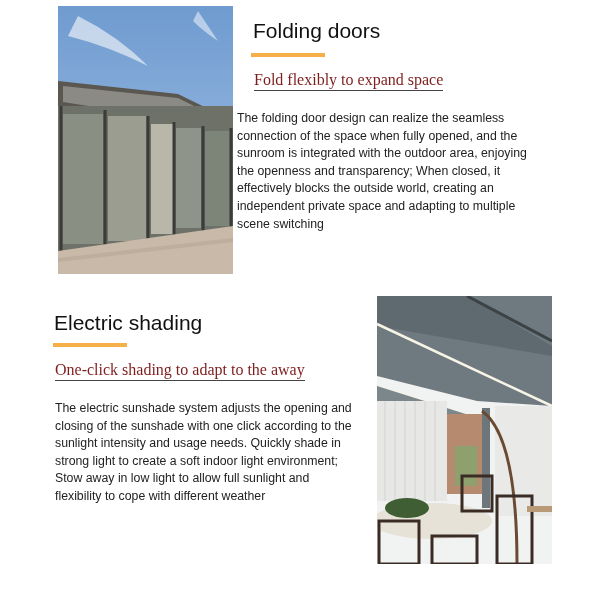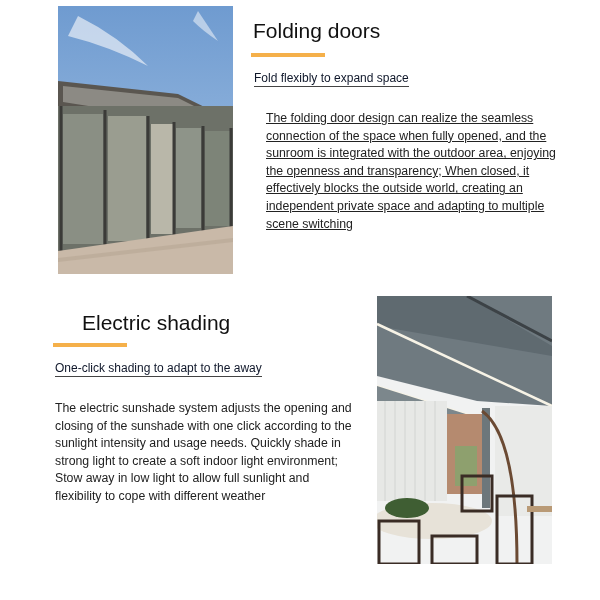--- a/index.html
+++ b/index.html
@@ -2,21 +2,21 @@
 <html><head>
 <meta charset="utf-8">
 <style>
   html, body { margin:0; padding:0; background:#ffffff; }
   body { width:600px; height:600px; position:relative; overflow:hidden; font-family:"Liberation Sans", sans-serif; color:#111; }
   .photo { position:absolute; overflow:hidden; }
   #photo-doors { left:58px; top:6px; width:175px; height:268px; }
   #photo-shade { left:377px; top:296px; width:175px; height:268px; }
   .title { position:absolute; font-weight:normal; font-size:21px; color:#111; white-space:nowrap; }
   .bar { position:absolute; height:4px; background:#f5b04a; }
-  .subtitle { position:absolute; font-size:12px; color:#0f172a; white-space:nowrap; border-bottom:1.5px solid #444; padding-bottom:1px; }
+  .subtitle { position:absolute; font-size:16px; color:#7f1d1d; white-space:nowrap; border-bottom:1.5px solid #444; padding-bottom:1px;font-family:Liberation Serif, serif; }
   .body-text { position:absolute; font-size:12.3px; line-height:17.6px; color:#222; }
 </style>
 </head>
 <body>
 
 <div class="photo" id="photo-doors">
   <svg width="175" height="268" viewBox="0 0 175 268">
     <defs>
       <linearGradient id="sky" x1="0" y1="0" x2="0" y2="1">
         <stop offset="0" stop-color="#6f9bd0"></stop>
@@ -46,23 +46,23 @@
     </g>
 
     <polygon points="0,245 175,220 175,268 0,268" fill="#c9b9a8"></polygon>
     <polygon points="0,252 175,232 175,236 0,256" fill="#b7a795" opacity="0.6"></polygon>
   </svg>
 </div>
 
 <div class="title" style="left:253px; top:19px;">Folding doors</div>
 <div class="bar" style="left:251px; top:53px; width:74px;"></div>
 <div class="subtitle" style="left:254px; top:71px;">Fold flexibly to expand space</div>
-<div class="body-text" style="left:266px; top:110px; width:296px;text-decoration:underline;">The folding door design can realize the seamless connection of the space when fully opened, and the sunroom is integrated with the outdoor area, enjoying the openness and transparency; When closed, it effectively blocks the outside world, creating an independent private space and adapting to multiple scene switching</div>
+<div class="body-text" style="left:237px; top:110px; width:296px;">The folding door design can realize the seamless connection of the space when fully opened, and the sunroom is integrated with the outdoor area, enjoying the openness and transparency; When closed, it effectively blocks the outside world, creating an independent private space and adapting to multiple scene switching</div>
 
-<div class="title" style="left:54px; top:311px;margin-left:28px;">Electric shading</div>
+<div class="title" style="left:54px; top:311px;">Electric shading</div>
 <div class="bar" style="left:53px; top:343px; width:74px;"></div>
 <div class="subtitle" style="left:55px; top:361px;">One-click shading to adapt to the away</div>
 <div class="body-text" style="left:55px; top:400px; width:300px;">The electric sunshade system adjusts the opening and closing of the sunshade with one click according to the sunlight intensity and usage needs. Quickly shade in strong light to create a soft indoor light environment; Stow away in low light to allow full sunlight and flexibility to cope with different weather</div>
 
 <div class="photo" id="photo-shade">
   <svg width="175" height="268" viewBox="0 0 175 268">
     <rect x="0" y="0" width="175" height="268" fill="#f1f2f2"></rect>
 
     <polygon points="0,0 175,0 175,110 100,105 0,80" fill="#6f7a80"></polygon>
     <polygon points="0,0 90,0 175,50 175,60 0,30" fill="#5f6a70"></polygon>

